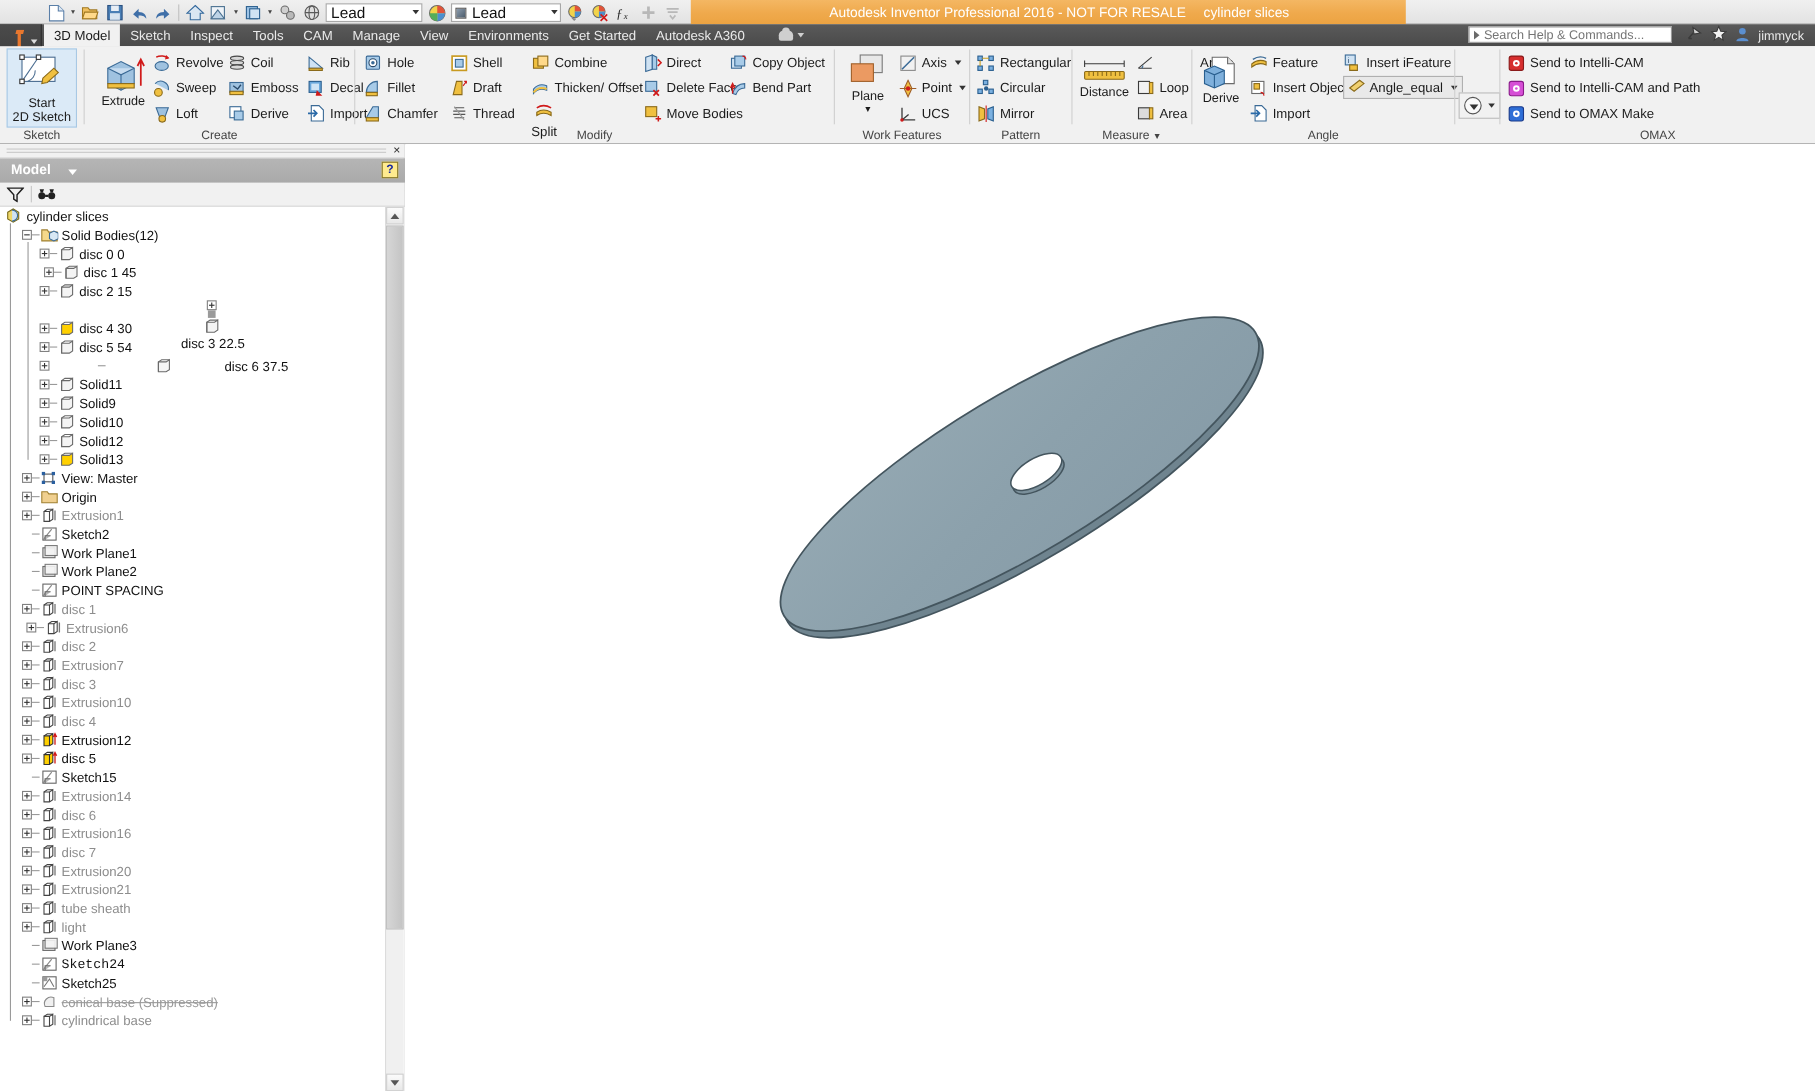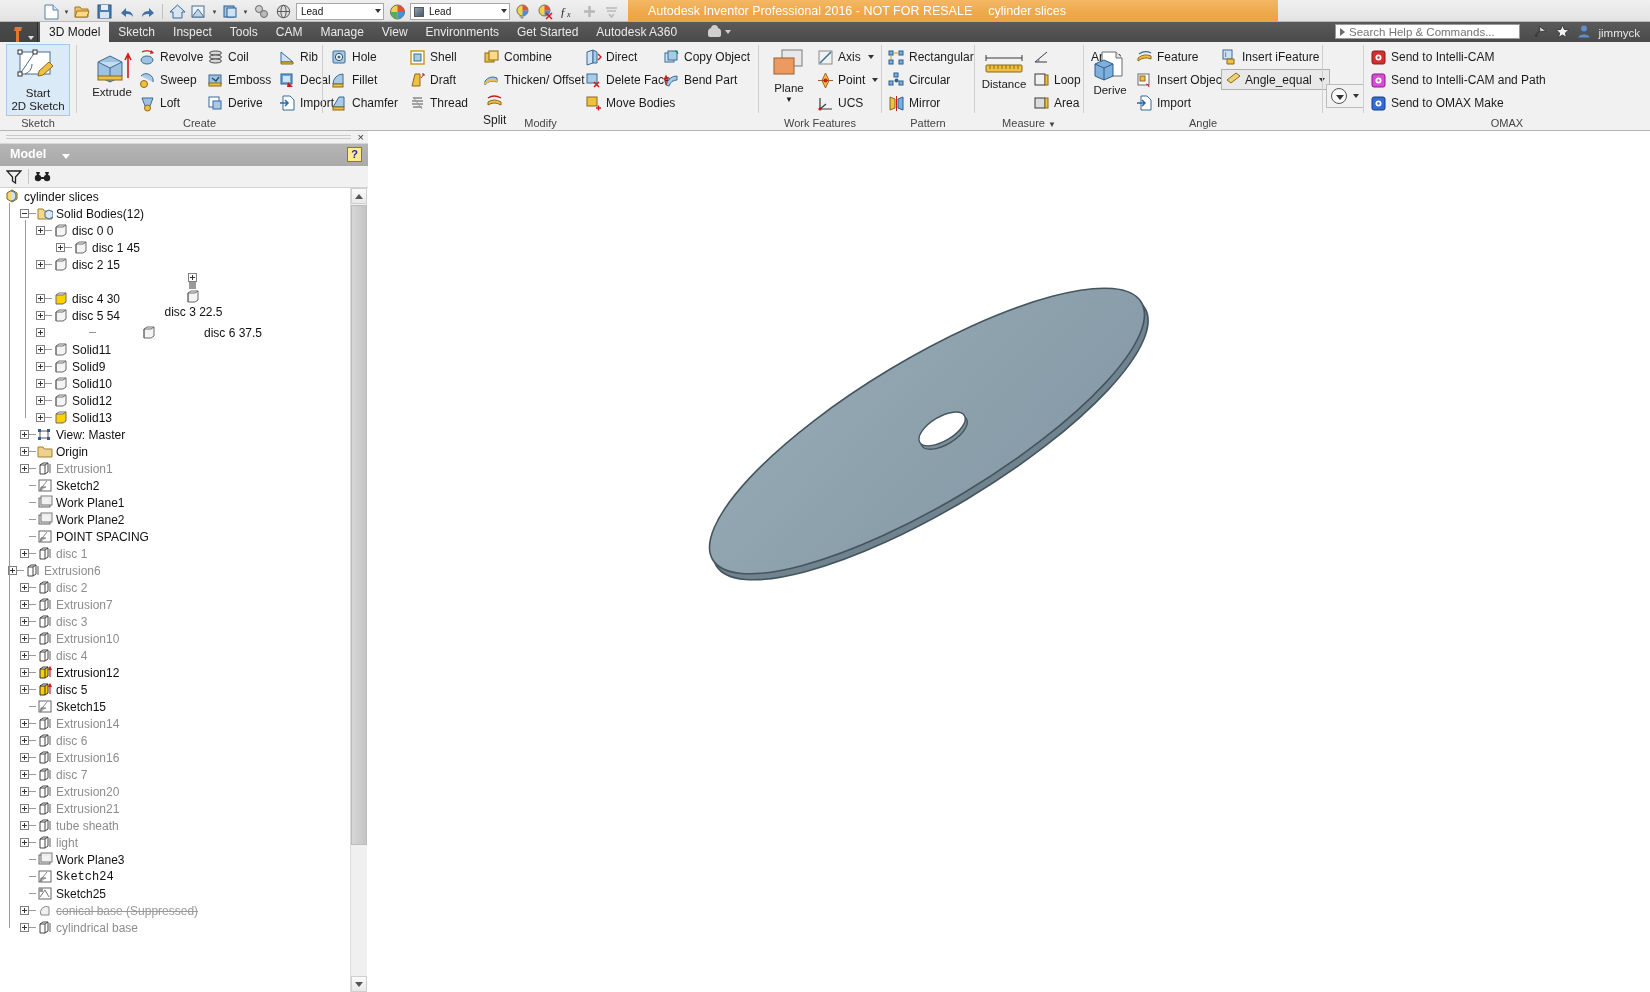--- a/index.html
+++ b/index.html
@@ -20,36 +20,36 @@
   .title-orange {
     position: absolute; left: 648px; top: 0; width: 630px; height: 22px;
     background: linear-gradient(to bottom,#f4b763 0%, #efa94c 55%, #eca342 100%);
   }
   .title-orange-left {
     position: absolute; left: 628px; top: 0; width: 22px; height: 22px;
     background: linear-gradient(to bottom,#f4b763 0%, #efa94c 55%, #eca342 100%);
   }
   .title-text {
     position: absolute; left: 648px; top: 0; width: 630px; height: 22px;
-    line-height: 22px; 
+    line-height: 22px; text-align: center;
     font-size: 12.5px; color: #ffffff; white-space: nowrap;
   }
   .title-doc { margin-left: 16px; }
 
   .qat { position: absolute; left: 40px; top: 1px; height: 21px; display: flex; align-items: center; gap: 0px; }
   .qat-btn {
     width: 22px; height: 20px; display: flex; align-items: center; justify-content: center;
     cursor: default;
   }
   .qat-sep { width: 1px; height: 15px; background: #c0c0c0; margin: 0 3px; }
   .qat-caret { width: 9px; height: 20px; display:flex; align-items:center; justify-content:center; font-size: 6px; color:#444; }
 
   .combo-lead {
     width: 88px; height: 17px; background: #fff; border: 1px solid #a7a7a7;
-    font-size: 10px; line-height: 15px; padding-left: 4px; color: #111;
+    font-size: 14px; line-height: 15px; padding-left: 4px; color: #111;
     position: relative; margin-left: 2px;
   }
   .combo-lead .arw {
     position: absolute; right: 2px; top: 5px; width: 0; height: 0;
     border-left: 3.5px solid transparent; border-right: 3.5px solid transparent; border-top: 4px solid #333;
   }
   .combo-lead2 { width: 100px; padding-left: 18px; }
   .mat-sq {
     position: absolute; left: 3px; top: 3px; width: 10px; height: 10px;
     background: linear-gradient(135deg,#8f9fb0,#4a5a6a); border: 1px solid #5a5a5a;
@@ -961,21 +961,21 @@
           </div>
           <div class="trow" style="padding-left: 36px;">
             <span class="exp plus"></span>
             <span class="tline"></span>
             <span class="ticon"><svg width="16" height="15" viewBox="0 0 16 15">
                 <path d="M3 4 L10 4 L13 2 L13 11 L10 13 L3 13Z" fill="#f4f4f4" stroke="#6a6a6a"></path>
                 <path d="M3 4 L6 2 L13 2 M3 13 L3 4" stroke="#6a6a6a" fill="none"></path>
               </svg></span>
             <span class="tlabel">disc 0 0</span>
           </div>
-          <div class="trow" style="padding-left: 56px;">
+          <div class="trow" style="padding-left: 40px;">
             <span class="exp plus"></span>
             <span class="tline"></span>
             <span class="ticon"><svg width="16" height="15" viewBox="0 0 16 15">
                 <path d="M3 4 L10 4 L13 2 L13 11 L10 13 L3 13Z" fill="#f4f4f4" stroke="#6a6a6a"></path>
                 <path d="M3 4 L6 2 L13 2 M3 13 L3 4" stroke="#6a6a6a" fill="none"></path>
               </svg></span>
             <span class="tlabel">disc 1 45</span>
           </div>
           <div class="trow" style="padding-left: 36px;">
             <span class="exp plus"></span>
@@ -1140,21 +1140,21 @@
           <div class="trow dim" style="padding-left: 20px;">
             <span class="exp plus"></span>
             <span class="tline"></span>
             <span class="ticon"><svg width="16" height="15" viewBox="0 0 16 15">
                 <path d="M3 4 L8 4 L11 2 L11 11 L8 13 L3 13Z" fill="#ffffff" stroke="#444"></path>
                 <path d="M3 4 L6 2 L11 2 M8 4 L8 13" stroke="#444" fill="none"></path>
                 <path d="M13 12 L13 3" stroke="#777" stroke-width="1.2"></path>
               </svg></span>
             <span class="tlabel">disc 1</span>
           </div>
-          <div class="trow dim" style="padding-left: 8px;">
+          <div class="trow dim" style="padding-left: 24px;">
             <span class="exp plus"></span>
             <span class="tline"></span>
             <span class="ticon"><svg width="16" height="15" viewBox="0 0 16 15">
                 <path d="M3 4 L8 4 L11 2 L11 11 L8 13 L3 13Z" fill="#ffffff" stroke="#444"></path>
                 <path d="M3 4 L6 2 L11 2 M8 4 L8 13" stroke="#444" fill="none"></path>
                 <path d="M13 12 L13 3" stroke="#777" stroke-width="1.2"></path>
               </svg></span>
             <span class="tlabel">Extrusion6</span>
           </div>
           <div class="trow dim" style="padding-left: 20px;">

